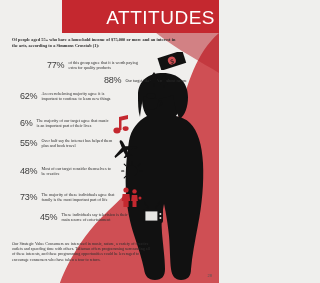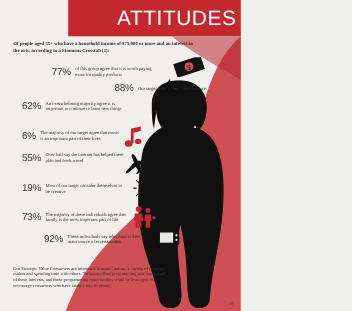--- a/index.html
+++ b/index.html
@@ -132,31 +132,31 @@
       <div class="pct">6%</div>
       <div class="desc">The majority of our target agree that music is an important part of their lives</div>
     </div>
 
     <div class="stat r4">
       <div class="pct">55%</div>
       <div class="desc">Over half say the internet has helped them plan and book travel</div>
     </div>
 
     <div class="stat r5">
-      <div class="pct">19%</div>
+      <div class="pct">48%</div>
       <div class="desc">Most of our target consider themselves to be creative</div>
     </div>
 
     <div class="stat r6">
       <div class="pct">73%</div>
       <div class="desc">The majority of these individuals agree that family is the most important part of life</div>
     </div>
 
     <div class="stat r7">
-      <div class="pct">92%</div>
+      <div class="pct">45%</div>
       <div class="desc">These individuals say television is their main source of entertainment</div>
     </div>
 
   </div>
 
   <svg class="icon" style="left:157px;top:52px;" width="30" height="18" viewBox="0 0 30 18">
     <g transform="rotate(-18 15 9)">
       <rect x="2" y="2" width="26" height="13" fill="#111111"></rect>
       <circle cx="15" cy="8.5" r="4" fill="#cf4f54"></circle>
       <text x="15" y="11.5" font-size="6" fill="#111111" text-anchor="middle" font-family="Liberation Sans, sans-serif">$</text>

